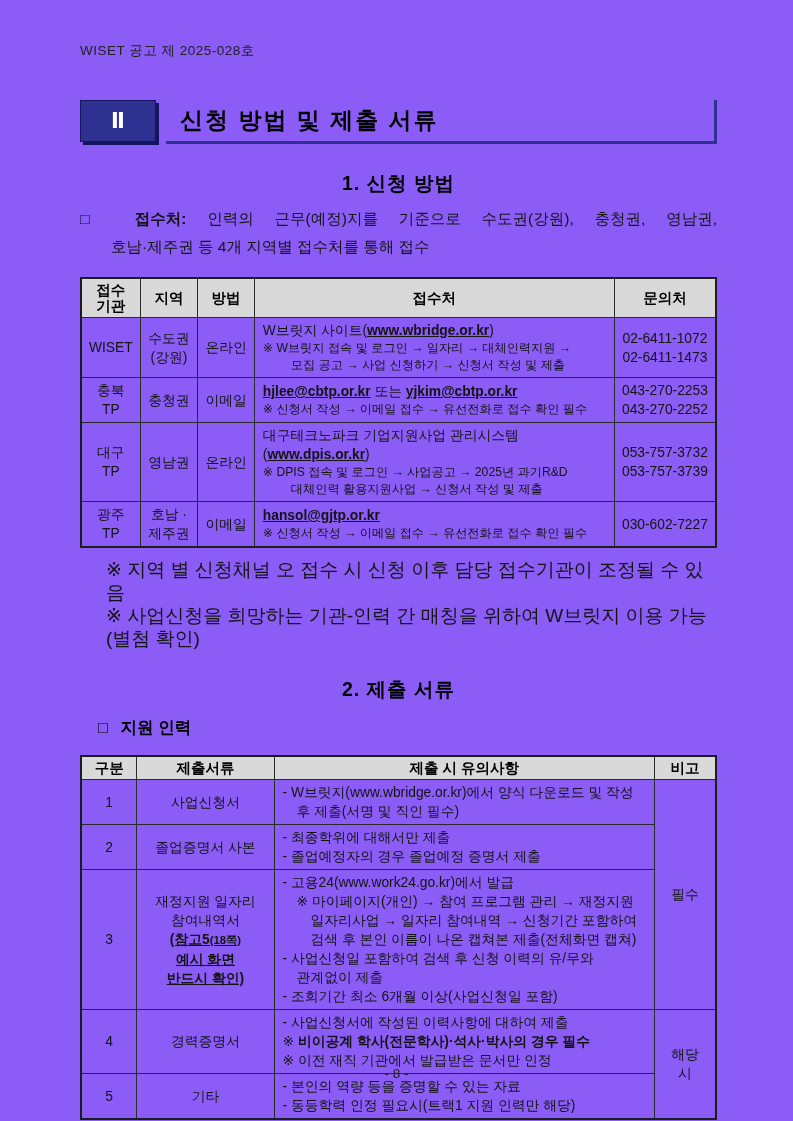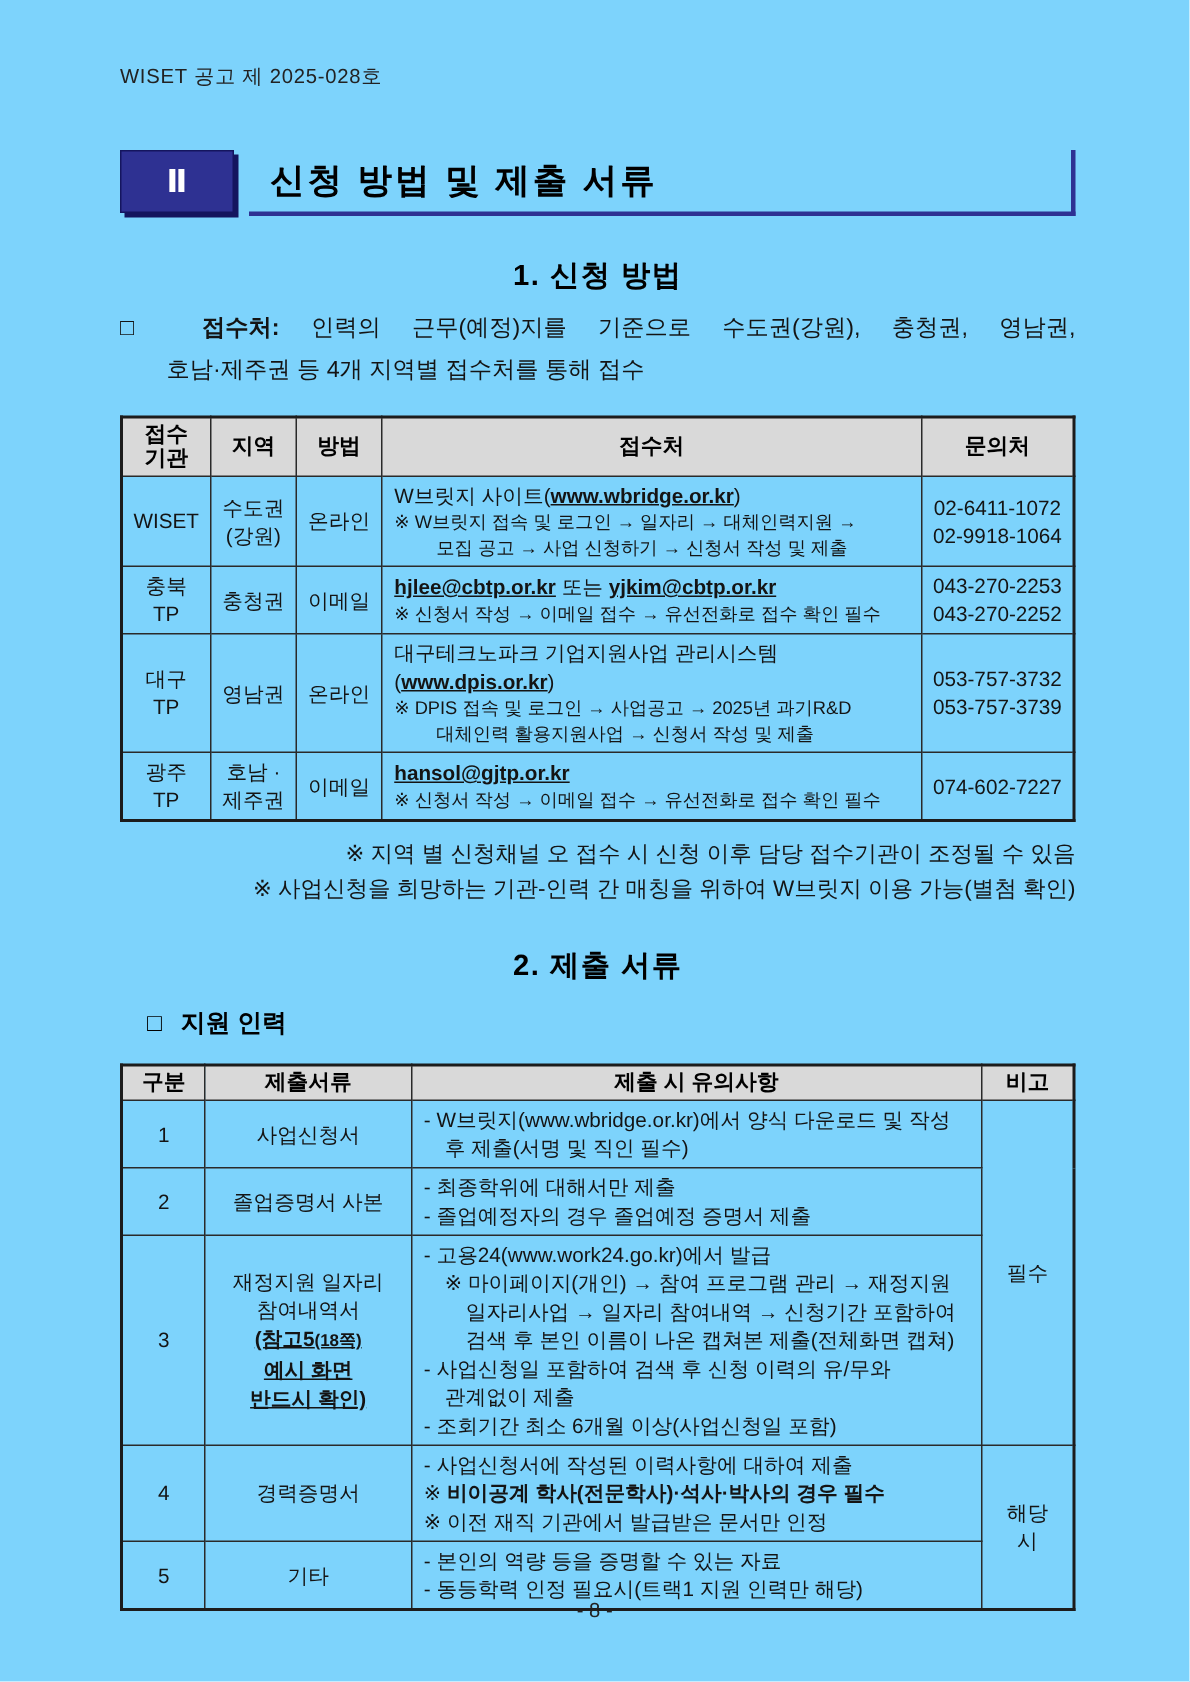--- a/index.html
+++ b/index.html
@@ -1,19 +1,19 @@
 <!DOCTYPE html>
 <html><head>
 <meta charset="utf-8">
 <style>
   html,body { margin:0; padding:0; background:#ffffff; }
   .page {
     position:relative;
     width:793px; height:1121px;
-    background:#7dd3fc;
+    background:#8b5cf6;
     font-family:"Liberation Sans","DejaVu Sans",sans-serif;
     color:#141414;
     overflow:hidden;
   }
   .content { margin-left:80px; width:637px; }
 
   .doc-number { padding-top:42px; font-size:13.5px; letter-spacing:0.5px; color:#222; }
 
   
   .banner { display:flex; margin-top:40px; height:44px; }
@@ -50,21 +50,21 @@
   td.c { text-align:center; }
   td.l { text-align:left; padding-left:8px; padding-right:4px; }
   .line { line-height:19px; }
   .line.small { font-size:12.2px; line-height:17px; }
   .i1 { padding-left:14px; }
   .i2 { padding-left:28px; }
   .b { font-weight:bold; }
   .u { text-decoration:underline; }
   .s { font-size:0.82em; }
 
-  .notes { margin-top:10px; margin-left:26px; font-size:15px; line-height:23px;text-align:right; }
+  .notes { margin-top:10px; margin-left:26px; font-size:19px; line-height:23px; }
 
   .subhead { margin-top:14px; margin-left:18px; font-size:16.5px; font-weight:bold; color:#000; }
   .subhead .blt { font-weight:normal; }
 
   .page-number { position:absolute; bottom:40px; left:0; width:100%; text-align:center; font-size:13.5px; color:#222; }
 </style>
 </head>
 <body>
 
 <div class="page">
@@ -133,21 +133,21 @@
               <td class="c">
                 <div class="line"><span>온라인</span></div>
               </td>
               <td class="l">
                 <div class="line"><span>W브릿지 사이트(</span><span class="b u">www.wbridge.or.kr</span><span>)</span></div>
                 <div class="line small"><span>※ W브릿지 접속 및 로그인 → 일자리 → 대체인력지원 →</span></div>
                 <div class="line small i2"><span>모집 공고 → 사업 신청하기 → 신청서 작성 및 제출</span></div>
               </td>
               <td class="c">
                 <div class="line"><span>02-6411-1072</span></div>
-                <div class="line"><span>02-9918-1064</span></div>
+                <div class="line"><span>02-6411-1473</span></div>
               </td>
             </tr>
             <tr>
               <td class="c">
                 <div class="line"><span>충북</span></div>
                 <div class="line"><span>TP</span></div>
               </td>
               <td class="c">
                 <div class="line"><span>충청권</span></div>
               </td>
@@ -194,21 +194,21 @@
                 <div class="line"><span>제주권</span></div>
               </td>
               <td class="c">
                 <div class="line"><span>이메일</span></div>
               </td>
               <td class="l">
                 <div class="line"><span class="b u">hansol@gjtp.or.kr</span></div>
                 <div class="line small"><span>※ 신청서 작성 → 이메일 접수 → 유선전화로 접수 확인 필수</span></div>
               </td>
               <td class="c">
-                <div class="line"><span>074-602-7227</span></div>
+                <div class="line"><span>030-602-7227</span></div>
               </td>
             </tr>
           </tbody>
         </table>
       </div>
 
     <div class="notes">
       <div>※ 지역 별 신청채널 오 접수 시 신청 이후 담당 접수기관이 조정될 수 있음</div>
       <div>※ 사업신청을 희망하는 기관-인력 간 매칭을 위하여 W브릿지 이용 가능(별첨 확인)</div>
     </div>

